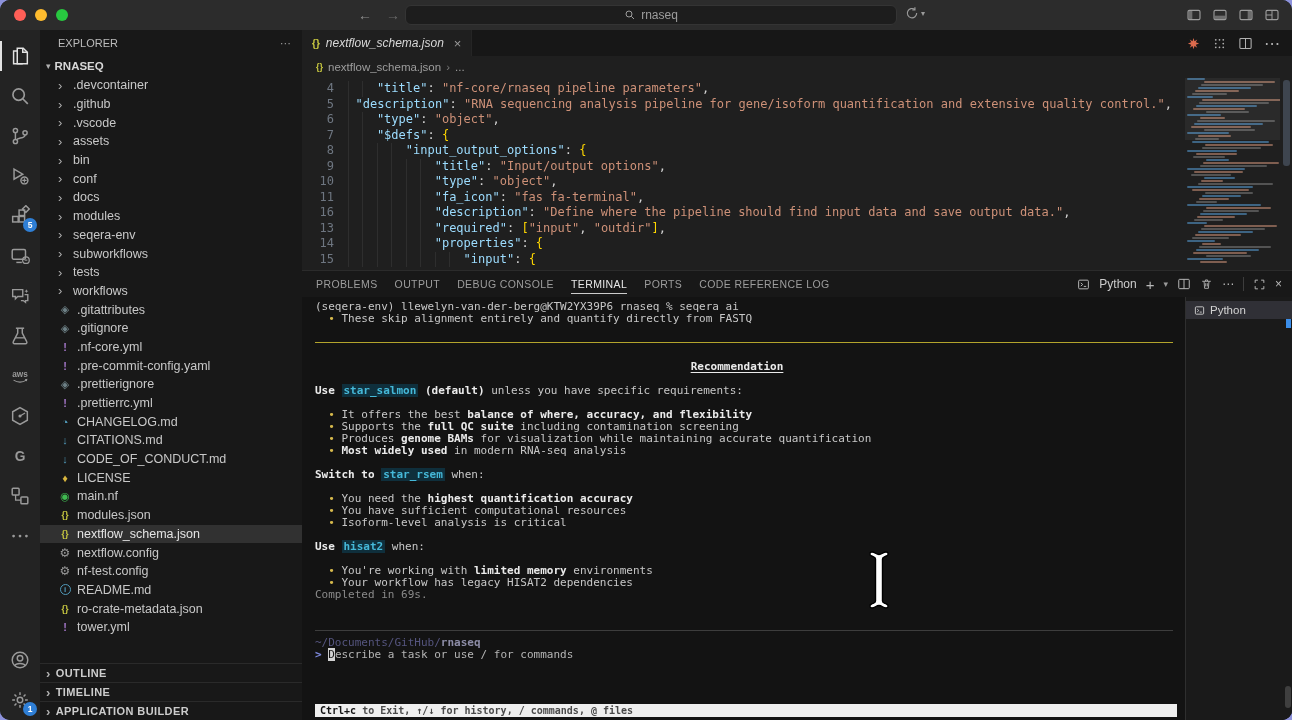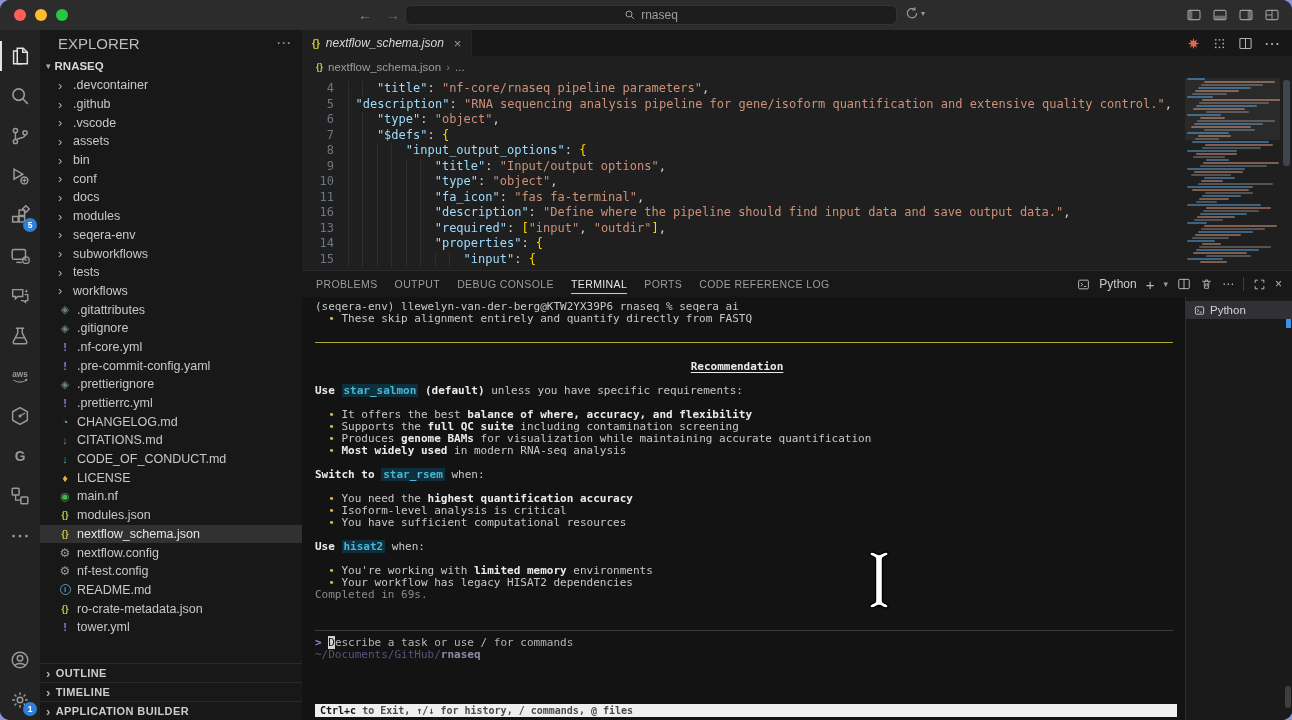--- a/index.html
+++ b/index.html
@@ -26,21 +26,21 @@
   
   .activitybar { width:40px; background:#232323; display:flex; flex-direction:column; align-items:center; padding-top:6px; flex:0 0 auto; }
   .ab-item { width:40px; height:40px; display:flex; align-items:center; justify-content:center; position:relative; color:#9a9a9a; cursor:pointer; }
   .ab-item.active { color:#e2e2e2; }
   .ab-item.active::before { content:''; position:absolute; left:0; top:5px; bottom:5px; width:2px; background:#e2e2e2; }
   .ab-badge { position:absolute; right:3px; bottom:4px; min-width:14px; height:14px; border-radius:8px; background:#2f7fd6; color:#fff; font-size:8.5px; display:flex; align-items:center; justify-content:center; padding:0 3px; font-weight:700; }
   .ab-spacer { margin-top:auto; }
 
   
   .sidebar { width:262px; background:#181818; display:flex; flex-direction:column; flex:0 0 auto; font-size:12.5px; color:#c8c8c8; }
-  .sb-header { height:26px; display:flex; align-items:center; padding:0 10px 0 18px; font-size:15px; color:#bcbcbc; flex:0 0 auto; }
+  .sb-header { height:26px; display:flex; align-items:center; padding:0 10px 0 18px; font-size:11px; color:#bcbcbc; flex:0 0 auto; }
   .sb-header .dots { margin-left:auto; color:#9a9a9a; letter-spacing:1px; }
   .sb-root { height:20px; display:flex; align-items:center; gap:4px; padding-left:6px; font-weight:700; font-size:11.5px; color:#d7d7d7; flex:0 0 auto; }
   .tree { flex:0 0 auto; }
   .trow { height:18.7px; display:flex; align-items:center; padding-left:18px; gap:5px; white-space:nowrap; cursor:pointer; }
   .trow.sel { background:#313131; color:#e4e4e4; }
   .trow .chev { color:#b0b0b0; font-size:13px; width:10px; display:inline-block; }
   .trow .ficon { width:14px; display:inline-flex; justify-content:center; font-size:11px; }
   .icn-info { display:inline-flex; width:11px; height:11px; border:1px solid #519aba; border-radius:50%; color:#519aba; font-size:8px; align-items:center; justify-content:center; font-weight:700; }
   .sb-bottom { margin-top:auto; flex:0 0 auto; }
   .sb-sec { height:19px; border-top:1px solid #2a2a2a; display:flex; align-items:center; gap:5px; padding-left:6px; font-size:11px; font-weight:700; letter-spacing:.4px; color:#cccccc; cursor:pointer; }
@@ -582,33 +582,33 @@
               <div class="tl"><span class="tb">Use </span><span class="tcode">star_salmon</span><span class="tp"> </span><span class="tb">(default)</span><span class="tp"> unless you have specific requirements:</span></div>
               <div class="tl"></div>
               <div class="tl"><span class="tp">  </span><span class="ty">•</span><span class="tp"> It offers the best </span><span class="tb">balance of where, accuracy, and flexibility</span></div>
               <div class="tl"><span class="tp">  </span><span class="ty">•</span><span class="tp"> Supports the </span><span class="tb">full QC suite</span><span class="tp"> including contamination screening</span></div>
               <div class="tl"><span class="tp">  </span><span class="ty">•</span><span class="tp"> Produces </span><span class="tb">genome BAMs</span><span class="tp"> for visualization while maintaining accurate quantification</span></div>
               <div class="tl"><span class="tp">  </span><span class="ty">•</span><span class="tp"> </span><span class="tb">Most widely used</span><span class="tp"> in modern RNA-seq analysis</span></div>
               <div class="tl"></div>
               <div class="tl"><span class="tb">Switch to </span><span class="tcode">star_rsem</span><span class="tp"> when:</span></div>
               <div class="tl"></div>
               <div class="tl"><span class="tp">  </span><span class="ty">•</span><span class="tp"> You need the </span><span class="tb">highest quantification accuracy</span></div>
+              <div class="tl"><span class="tp">  </span><span class="ty">•</span><span class="tp"> You have sufficient computational resources</span></div>
               <div class="tl"><span class="tp">  </span><span class="ty">•</span><span class="tp"> Isoform-level analysis is critical</span></div>
-              <div class="tl"><span class="tp">  </span><span class="ty">•</span><span class="tp"> You have sufficient computational resources</span></div>
               <div class="tl"></div>
               <div class="tl"><span class="tb">Use </span><span class="tcode">hisat2</span><span class="tp"> when:</span></div>
               <div class="tl"></div>
               <div class="tl"><span class="tp">  </span><span class="ty">•</span><span class="tp"> You're working with </span><span class="tb">limited memory</span><span class="tp"> environments</span></div>
               <div class="tl"><span class="tp">  </span><span class="ty">•</span><span class="tp"> Your workflow has legacy HISAT2 dependencies</span></div>
               <div class="tl"><span class="tdim">Completed in 69s.</span></div>
               <div class="tl"></div>
               <div class="tl"></div>
               <div class="tl tl-sep"></div>
+              <div class="tl"><span class="tpth">~/</span><span class="tpth">Documents/GitHub/</span><span class="tpthb">rnaseq</span></div>
               <div class="tl"><span class="tpr">&gt; </span><span class="tcur">D</span><span class="tph">escribe a task or use / for commands</span></div>
-              <div class="tl"><span class="tpth">~/</span><span class="tpth">Documents/GitHub/</span><span class="tpthb">rnaseq</span></div>
               <div class="term-footer"><span class="tf-b">Ctrl+c</span><span class="tf-p"> to Exit, ↑/↓ for history, / commands, @ files</span></div>
             </div>
           <div class="term-marker"></div>
           <div class="term-thumb"></div>
           <div class="term-side">
             <div class="ts-item" id="ts-item">
               <svg width="11" height="11" viewBox="0 0 24 24">
                   <rect x="3" y="4" width="18" height="16" rx="2" fill="none" stroke="#cfcfcf" stroke-width="2"></rect>
                   <path d="M7 9l3.5 3L7 15" fill="none" stroke="#cfcfcf" stroke-width="2"></path>
                   <line x1="12.5" y1="15.5" x2="17" y2="15.5" stroke="#cfcfcf" stroke-width="2"></line>

